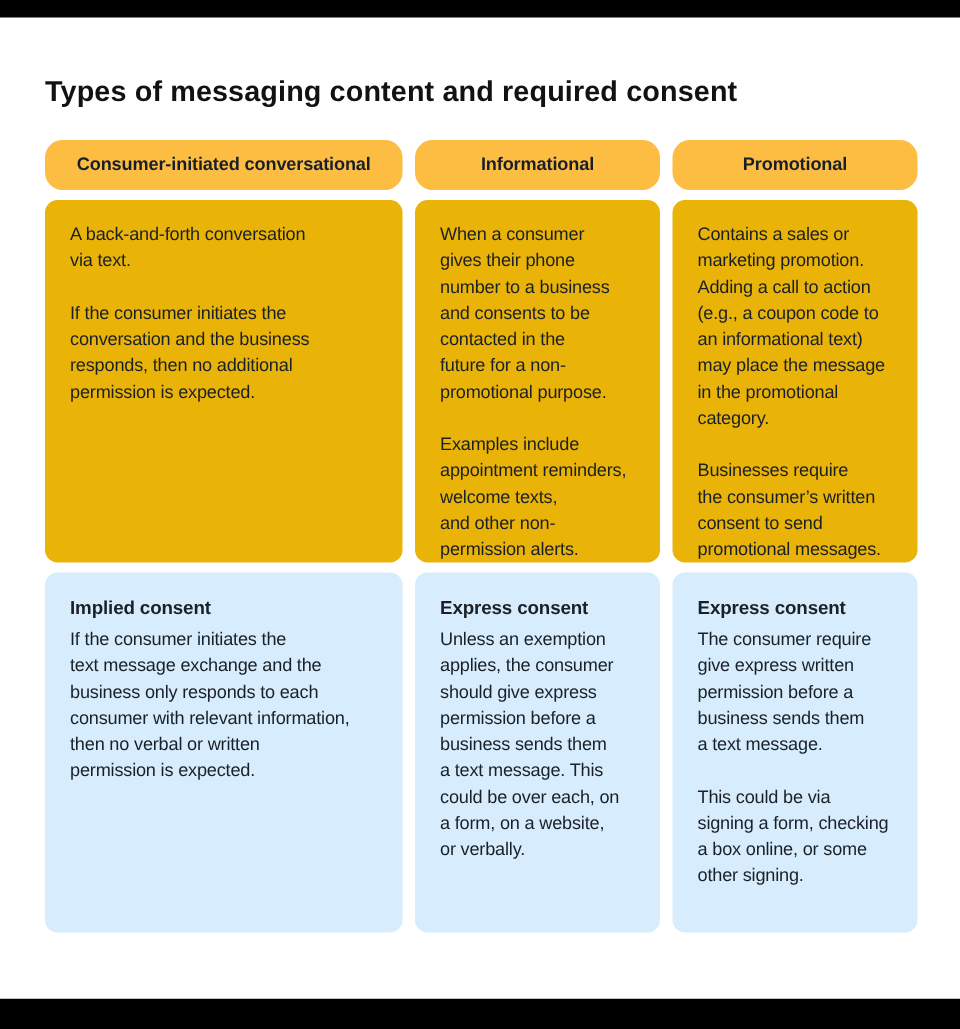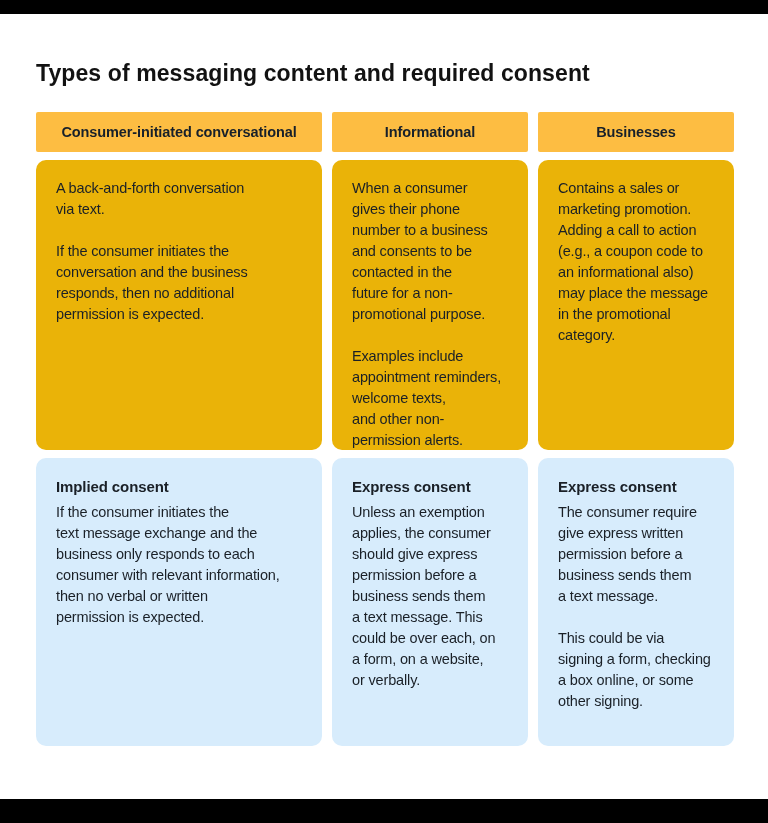--- a/index.html
+++ b/index.html
@@ -42,21 +42,21 @@
   .grid {
     margin-top: 23px;
     display: grid;
     grid-template-columns: 286px 196px 196px;
     grid-template-rows: 40px 290px 288px;
     column-gap: 10px;
     row-gap: 8px;
   }
   .pill {
     background: #FDBD42;
-    border-radius: 2px;
+    border-radius: 14px;
     display: flex;
     align-items: center;
     justify-content: center;
     font-size: 14.5px;
     font-weight: 600;
     letter-spacing: -0.1px;
     color: #17202a;
     text-align: center;
   }
   .cell {
@@ -92,21 +92,21 @@
 
   <div class="grid">
 
     <div class="pill">
       <span>Consumer-initiated conversational</span>
     </div>
     <div class="pill">
       <span>Informational</span>
     </div>
     <div class="pill">
-      <span>Businesses</span>
+      <span>Promotional</span>
     </div>
 
     <div class="cell desc">
       <p>A back-and-forth conversation
 via text.</p>
       <p>If the consumer initiates the
 conversation and the business
 responds, then no additional
 permission is expected.</p>
     </div>
@@ -122,24 +122,28 @@
 appointment reminders,
 welcome texts,
 and other non-
 permission alerts.</p>
     </div>
     <div class="cell desc">
       <p>Contains a sales or
 marketing promotion.
 Adding a call to action
 (e.g., a coupon code to
-an informational also)
+an informational text)
 may place the message
 in the promotional
 category.</p>
+      <p>Businesses require
+the consumer’s written
+consent to send
+promotional messages.</p>
     </div>
 
     <div class="cell consent">
       <h2 class="consent-title">Implied consent</h2>
       <p>If the consumer initiates the
 text message exchange and the
 business only responds to each
 consumer with relevant information,
 then no verbal or written
 permission is expected.</p>

